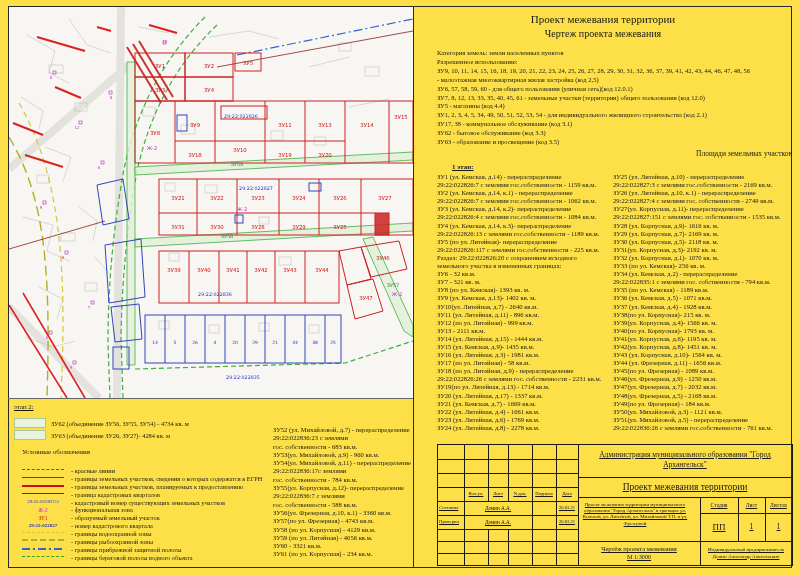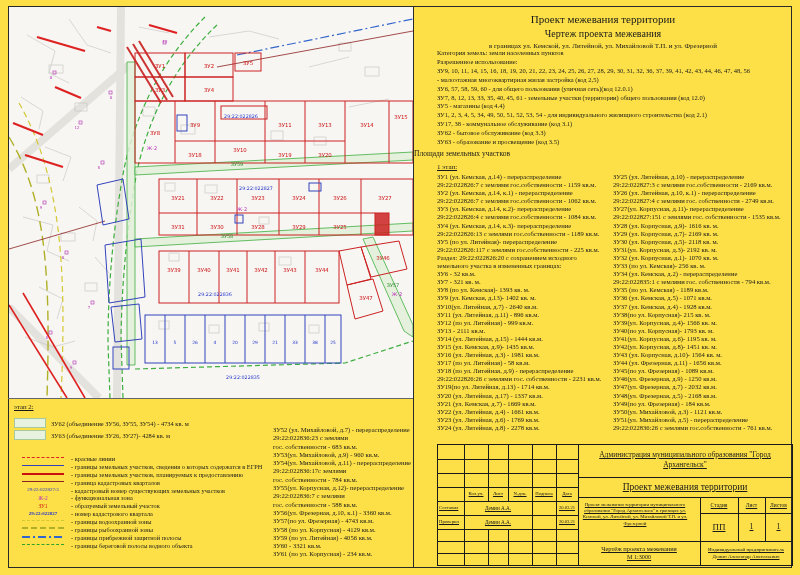--- a/index.html
+++ b/index.html
@@ -15,22 +15,22 @@
   .ml-m{fill:#bb33bb;font-size:5px;}
   .ml-g{fill:#2e8b2e;font-size:5px;}
   .ml-t{fill:#bb44bb;font-size:4px;}
 
   .rp{position:absolute;left:414px;top:6px;width:378px;height:561px;}
   .rp-title{margin-top:7px;text-align:center;font-size:11px;}
   .rp-sub{margin-top:3px;text-align:center;font-size:10px;}
   .rp-bound{margin-top:3px;text-align:center;font-size:7px;}
   .cat{position:absolute;left:23px;top:43px;width:354px;font-size:6.5px;line-height:8.9px;}
   .cat-line{white-space:nowrap;overflow:visible;}
-  .areas{position:absolute;left:0;top:143px;width:100%;text-align:left;font-size:7.5px;}
-  .stage1{position:absolute;left:23px;top:157px;font-size:7px;text-decoration:underline;}
+  .areas{position:absolute;left:0;top:143px;width:100%;text-align:right;font-size:7.5px;}
+  .stage1{position:absolute;left:38px;top:157px;font-size:7px;text-decoration:underline;font-weight:bold;}
   .colA{position:absolute;left:23px;top:167px;width:178px;font-size:6.6px;line-height:8.1px;}
   .colB{position:absolute;left:199px;top:167px;width:180px;font-size:6.6px;line-height:8.1px;}
   .pline{white-space:nowrap;overflow:visible;}
   .colC{position:absolute;left:273px;top:426px;width:140px;font-size:6.6px;line-height:8.3px;}
 
   .stage2{position:absolute;left:14px;top:403px;}
   .st2-label{font-size:6.8px;text-decoration:underline;}
   .st2-row{margin-top:3px;height:9px;}
   .st2-sw{display:inline-block;width:30px;height:8px;background:#e7f2df;border:1px solid #a8c89e;vertical-align:middle;margin-right:5px;}
   .st2-text{font-size:6.4px;vertical-align:middle;white-space:nowrap;}
@@ -294,21 +294,20 @@
         <text x="156" y="36" class="ml-t">12</text>
         <text x="102" y="92" class="ml-t">8</text>
       </g>
   </svg>
   <div class="map-bottom"></div>
   <div class="vdiv"></div>
 
   <div class="rp">
     <div class="rp-title">Проект межевания территории</div>
     <div class="rp-sub">Чертеж проекта межевания</div>
-    <div class="rp-bound">в границах ул. Кемской, ул. Литейной, ул. Михайловой Т.П. и ул. Фрезерной</div>
     <div class="cat">
         <div class="cat-line">Категория земель: земли населенных пунктов</div>
         <div class="cat-line">Разрешенное использование:</div>
         <div class="cat-line">ЗУ9, 10, 11, 14, 15, 16, 18, 19, 20, 21, 22, 23, 24, 25, 26, 27, 28, 29, 30, 31, 32, 36, 37, 39, 41, 42, 43, 44, 46, 47, 48, 56</div>
         <div class="cat-line">- малоэтажная многоквартирная жилая застройка (код 2,5)</div>
         <div class="cat-line">ЗУ6, 57, 58, 59, 60 - для общего пользования (уличная сеть)(код 12.0.1)</div>
         <div class="cat-line">ЗУ7, 8, 12, 13, 33, 35, 40, 45, 61 - земельные участки (территории) общего пользования (код 12.0)</div>
         <div class="cat-line">ЗУ5 - магазины (код 4.4)</div>
         <div class="cat-line">ЗУ1, 2, 3, 4, 5, 34, 49, 50, 51, 52, 53, 54 - для индивидуального жилищного строительства (код 2.1)</div>
         <div class="cat-line">ЗУ17, 38 - коммунальное обслуживание (код 3.1)</div>
@@ -408,20 +407,21 @@
 
   <div class="stage2">
     <div class="st2-label">этап 2:</div>
     <div id="stage2-rows">
         <div class="st2-row"><span class="st2-sw"></span><span class="st2-text">ЗУ62 (объединение ЗУ56, ЗУ55, ЗУ54) - 4734 кв. м</span></div>
         <div class="st2-row"><span class="st2-sw"></span><span class="st2-text">ЗУ63 (объединение ЗУ26, ЗУ27)- 4284 кв. м</span></div>
       </div>
   </div>
 
   <div class="legend">
+    <div class="legend-title">Условные обозначения</div>
     <div id="legend-rows">
         <div class="leg-row"><span class="sw red-dash"></span><span class="leg-label">- красные линии</span></div>
         <div class="leg-row"><span class="sw blue-line"></span><span class="leg-label">- границы земельных участков, сведения о которых содержатся в ЕГРН</span></div>
         <div class="leg-row"><span class="sw red-thick"></span><span class="leg-label">- границы земельных участков, планируемых к предоставлению</span></div>
         <div class="leg-row"><span class="sw darkred-line"></span><span class="leg-label">- граница кадастровых кварталов</span></div>
         <div class="leg-row"><span class="sw text-blue">29:22:022827:3</span><span class="leg-label">- кадастровый номер существующих земельных участков</span></div>
         <div class="leg-row"><span class="sw text-magenta">Ж-2</span><span class="leg-label">- функциональная зона</span></div>
         <div class="leg-row"><span class="sw text-red">ЗУ1</span><span class="leg-label">- образуемый земельный участок</span></div>
         <div class="leg-row"><span class="sw text-blue-bold">29:22:022827</span><span class="leg-label">- номер кадастрового квартала</span></div>
         <div class="leg-row"><span class="sw yellow-dash"></span><span class="leg-label">- границы водоохранной зоны</span></div>

